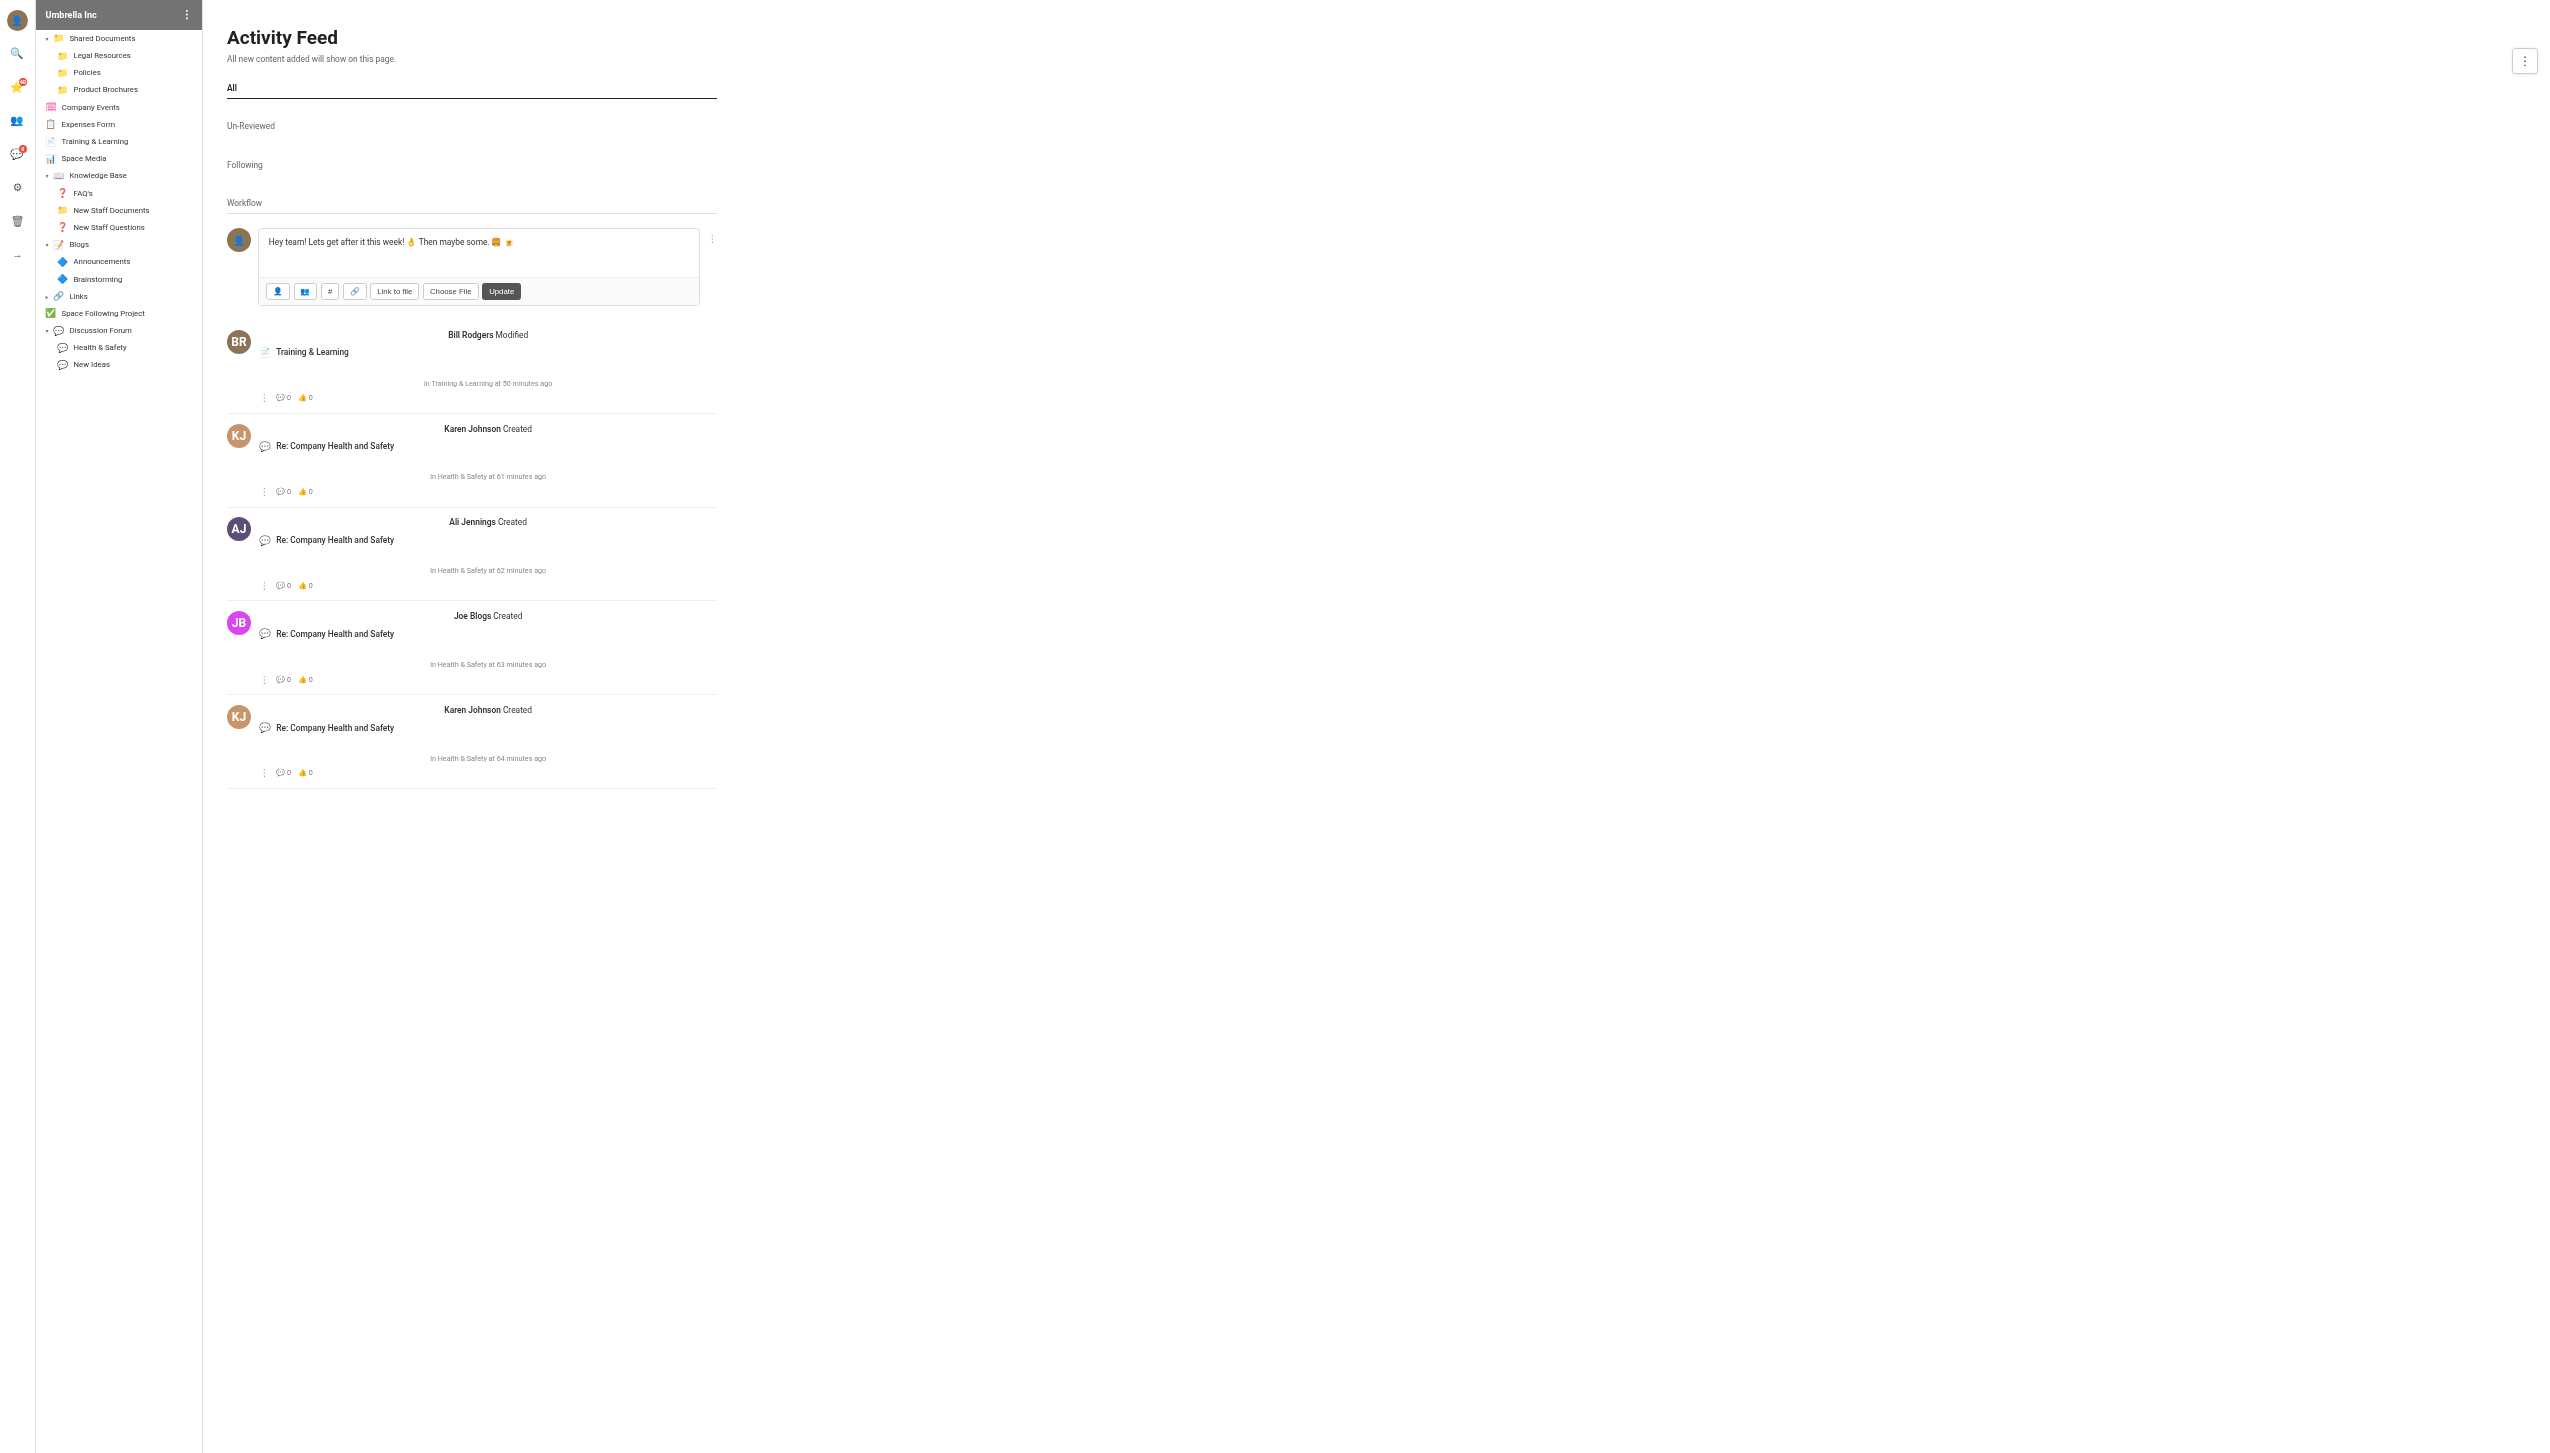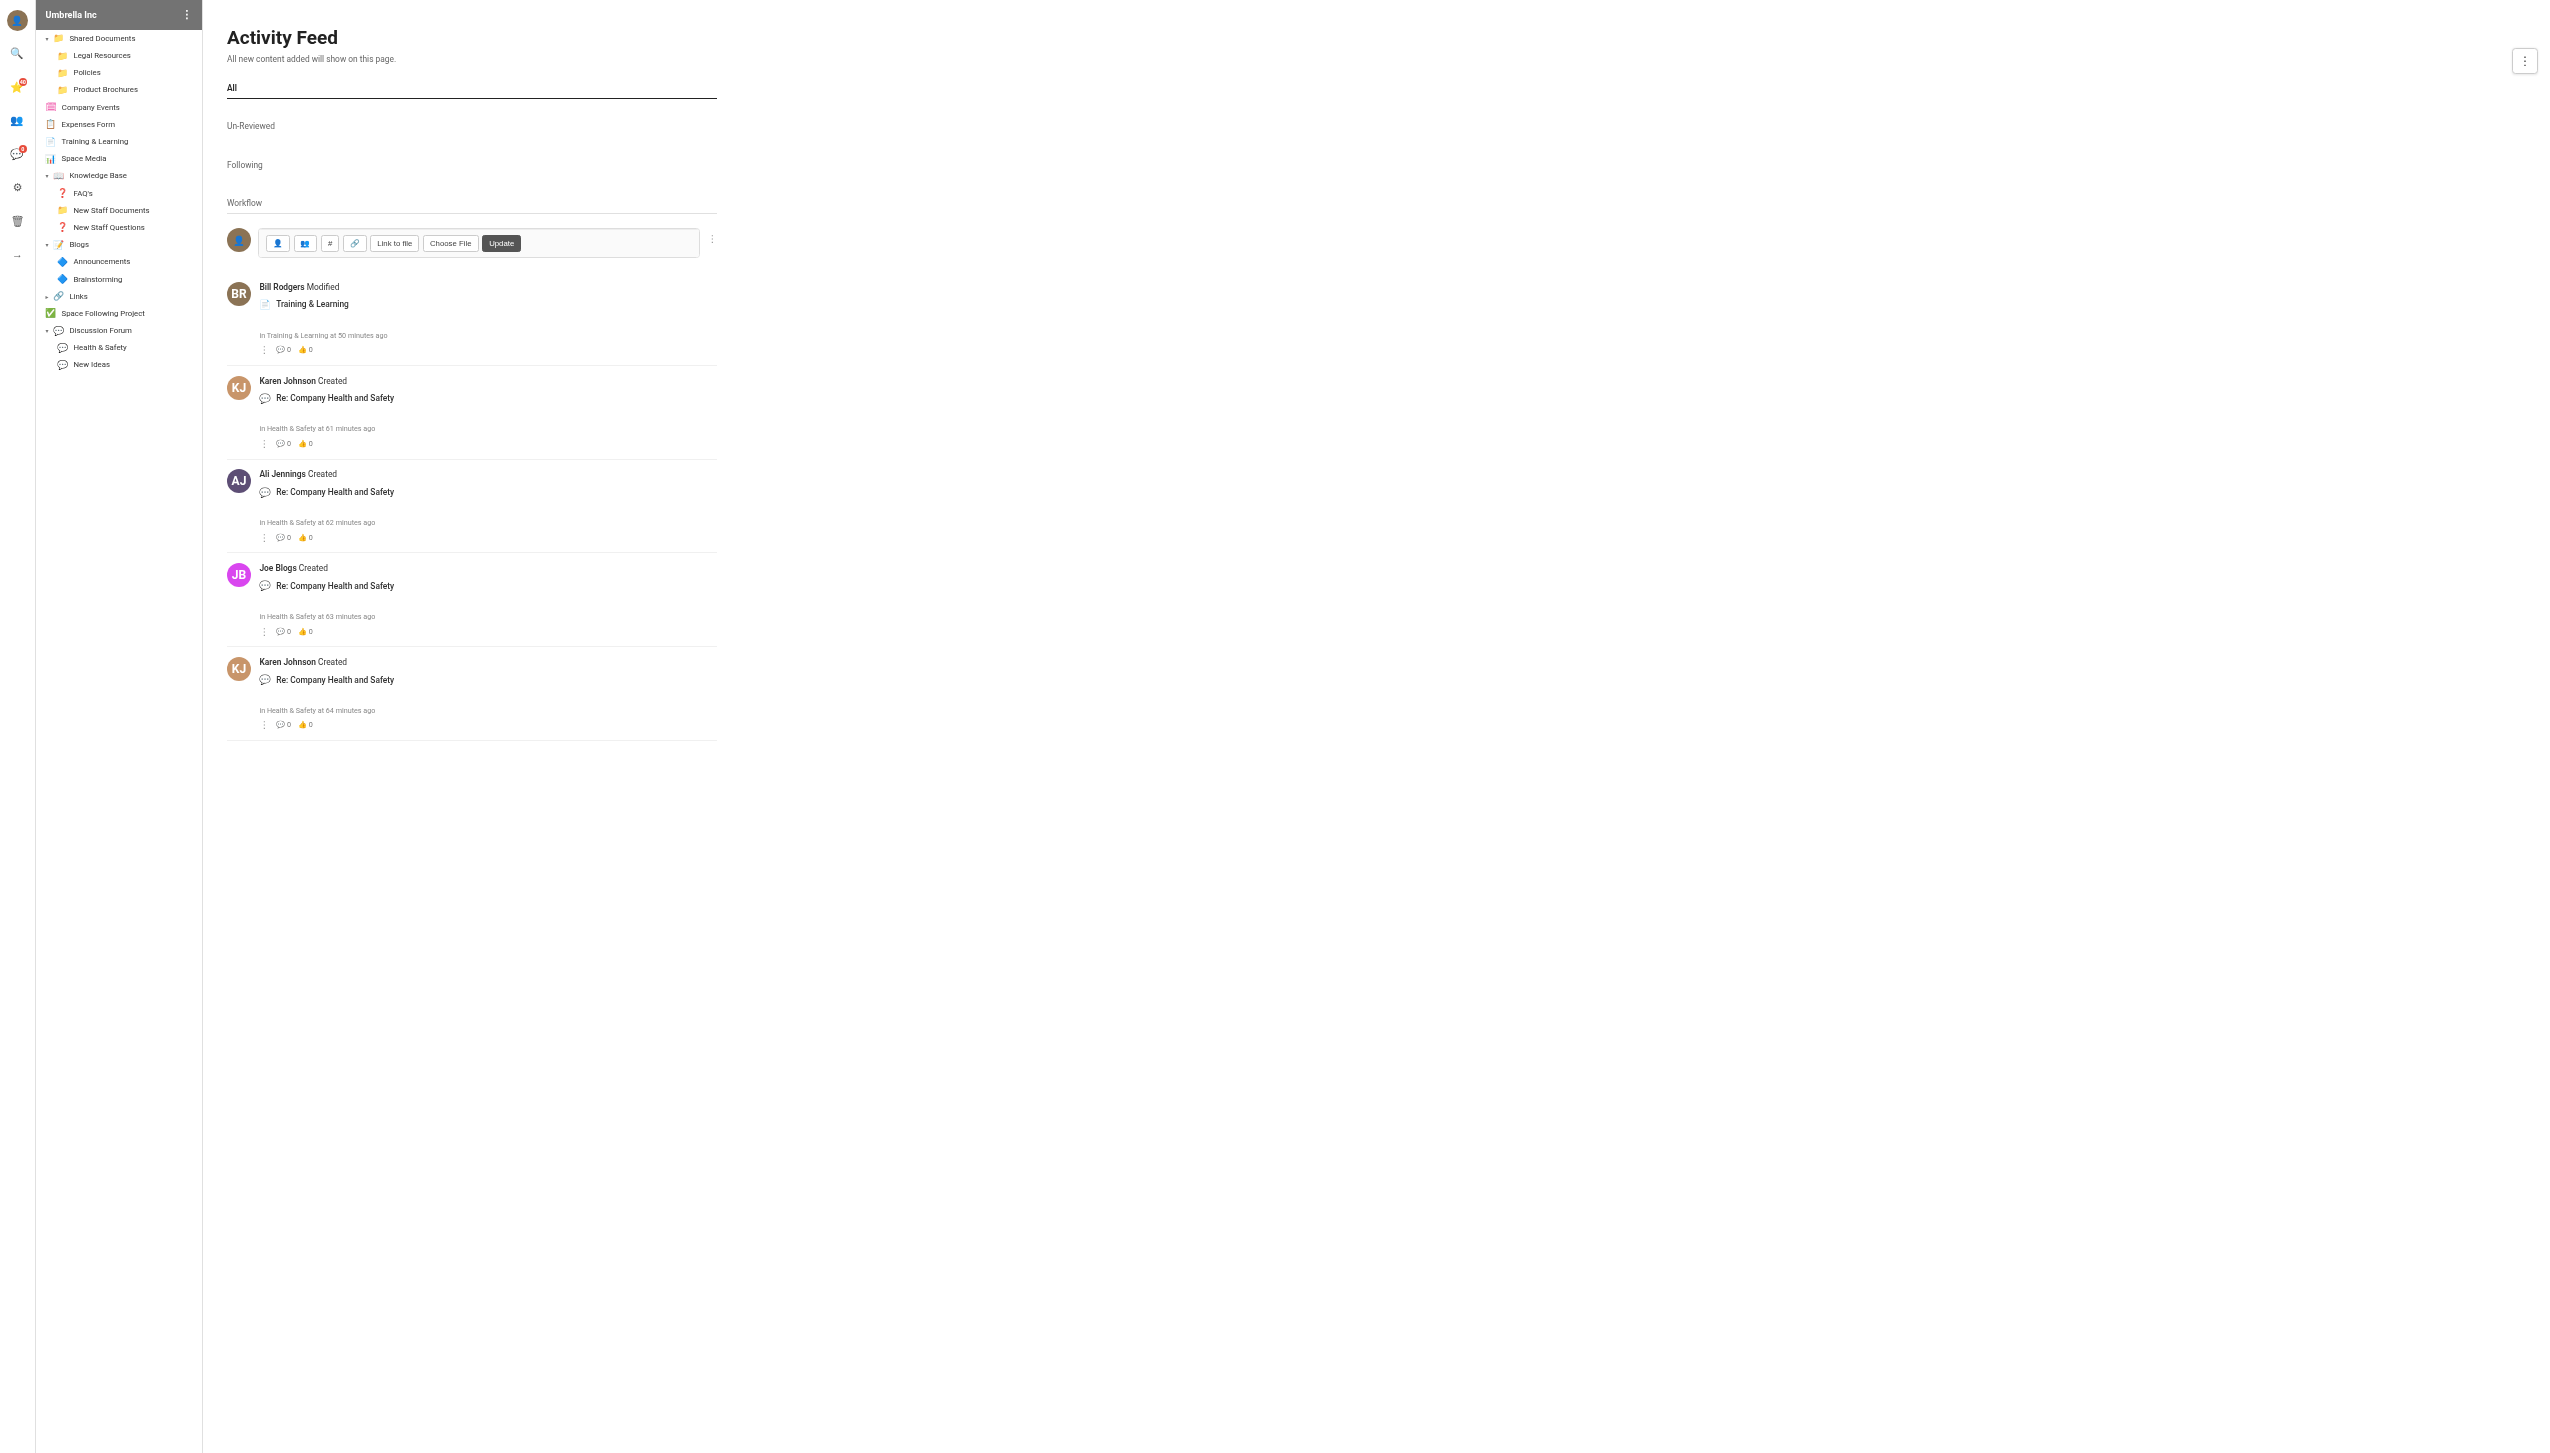--- a/index.html
+++ b/index.html
@@ -225,21 +225,21 @@
       height: 24px;
       border-radius: 50%;
       flex-shrink: 0;
       display: flex;
       align-items: center;
       justify-content: center;
       color: white;
       font-size: 12px;
       font-weight: 700;
     }
-    .activity-content { flex: 1; }
+    .activity-content { flex: 1; text-align: center; }
     .activity-header {
       font-size: 8.4px;
       margin-bottom: 3.6px;
     }
     .activity-header .user-name { font-weight: 600; }
     .activity-header .action { color: #333; }
 
     .activity-card {
       display: flex;
       align-items: center;
@@ -404,20 +404,21 @@
     <div class="tabs">
       <div class="tab active">All</div>
       <div class="tab">Un-Reviewed</div>
       <div class="tab">Following</div>
       <div class="tab">Workflow</div>
     </div>
 
     <div class="post-editor">
       <div class="post-avatar">👤</div>
       <div class="post-editor-box">
+        <div class="post-content-area" contenteditable="true" style="">Hey team! Lets get after it this week! 👌  Then maybe some. 🍔 🍺</div>
         <div class="post-toolbar">
           <button class="toolbar-btn">👤</button>
           <button class="toolbar-btn">👥</button>
           <button class="toolbar-btn">#</button>
           <button class="toolbar-btn">🔗</button>
           <button class="toolbar-btn">Link to file</button>
           <button class="toolbar-btn">Choose File</button>
           <button class="toolbar-btn primary">Update</button>
         </div>
       </div>

